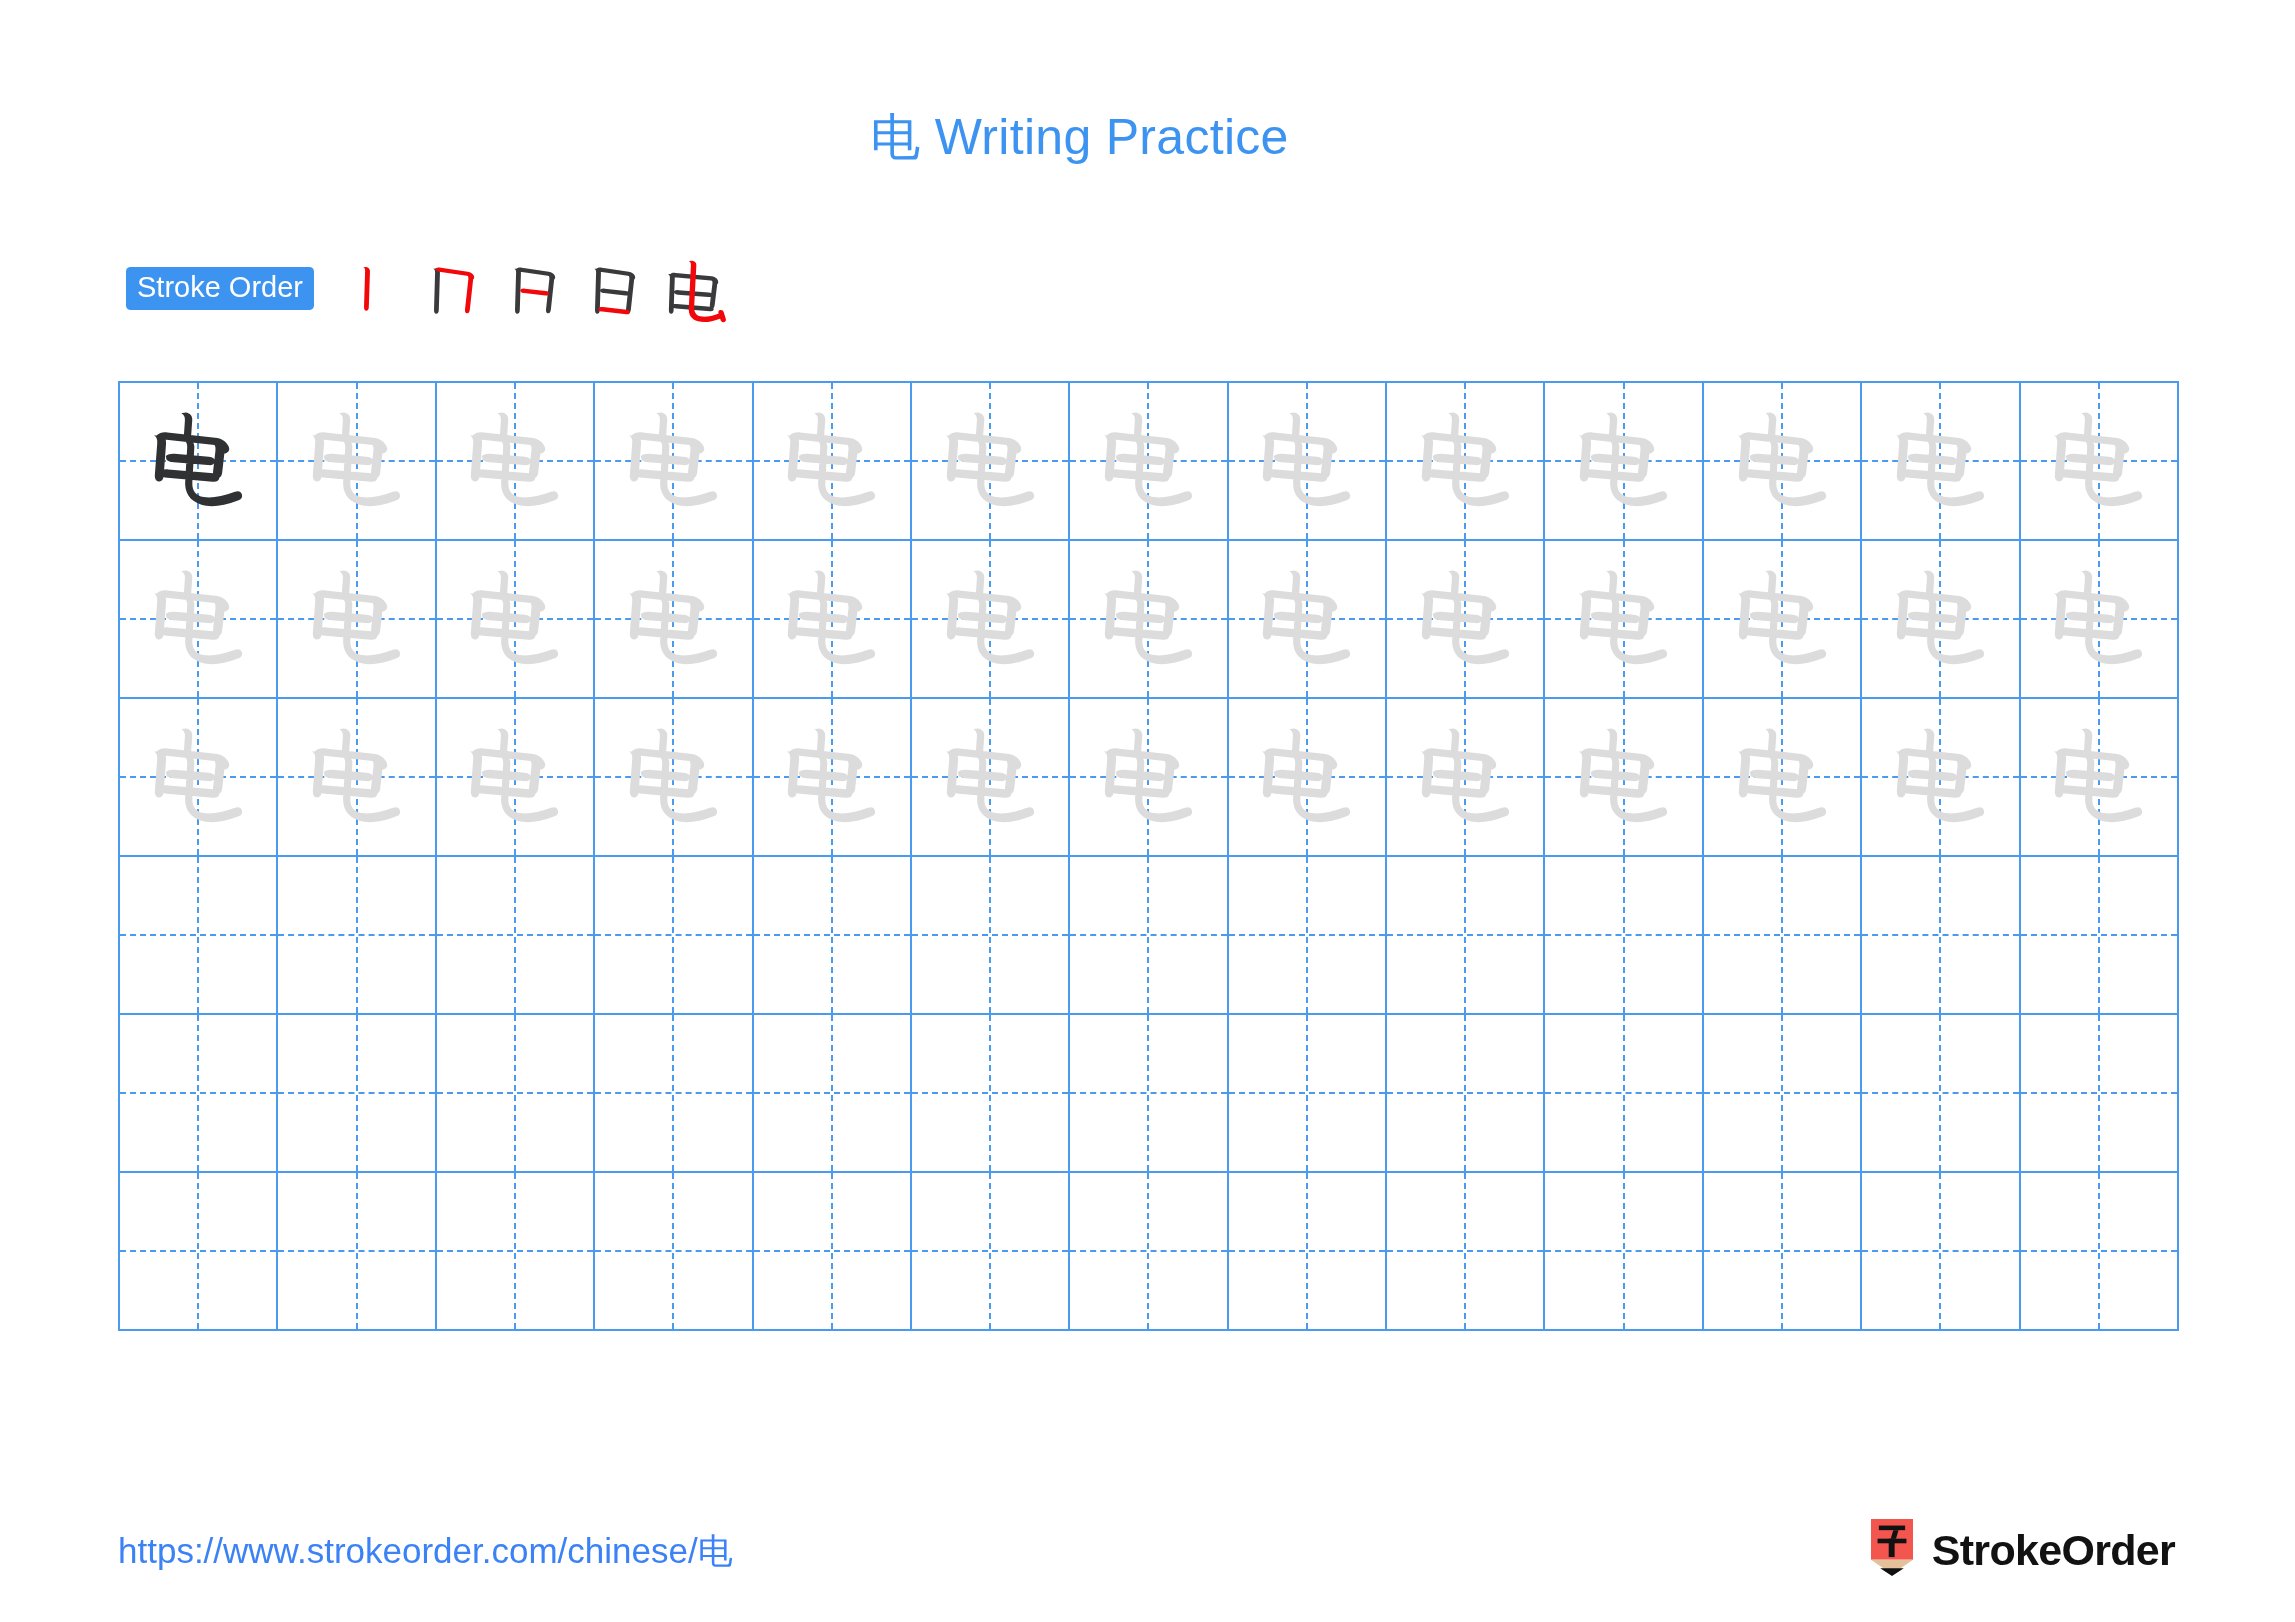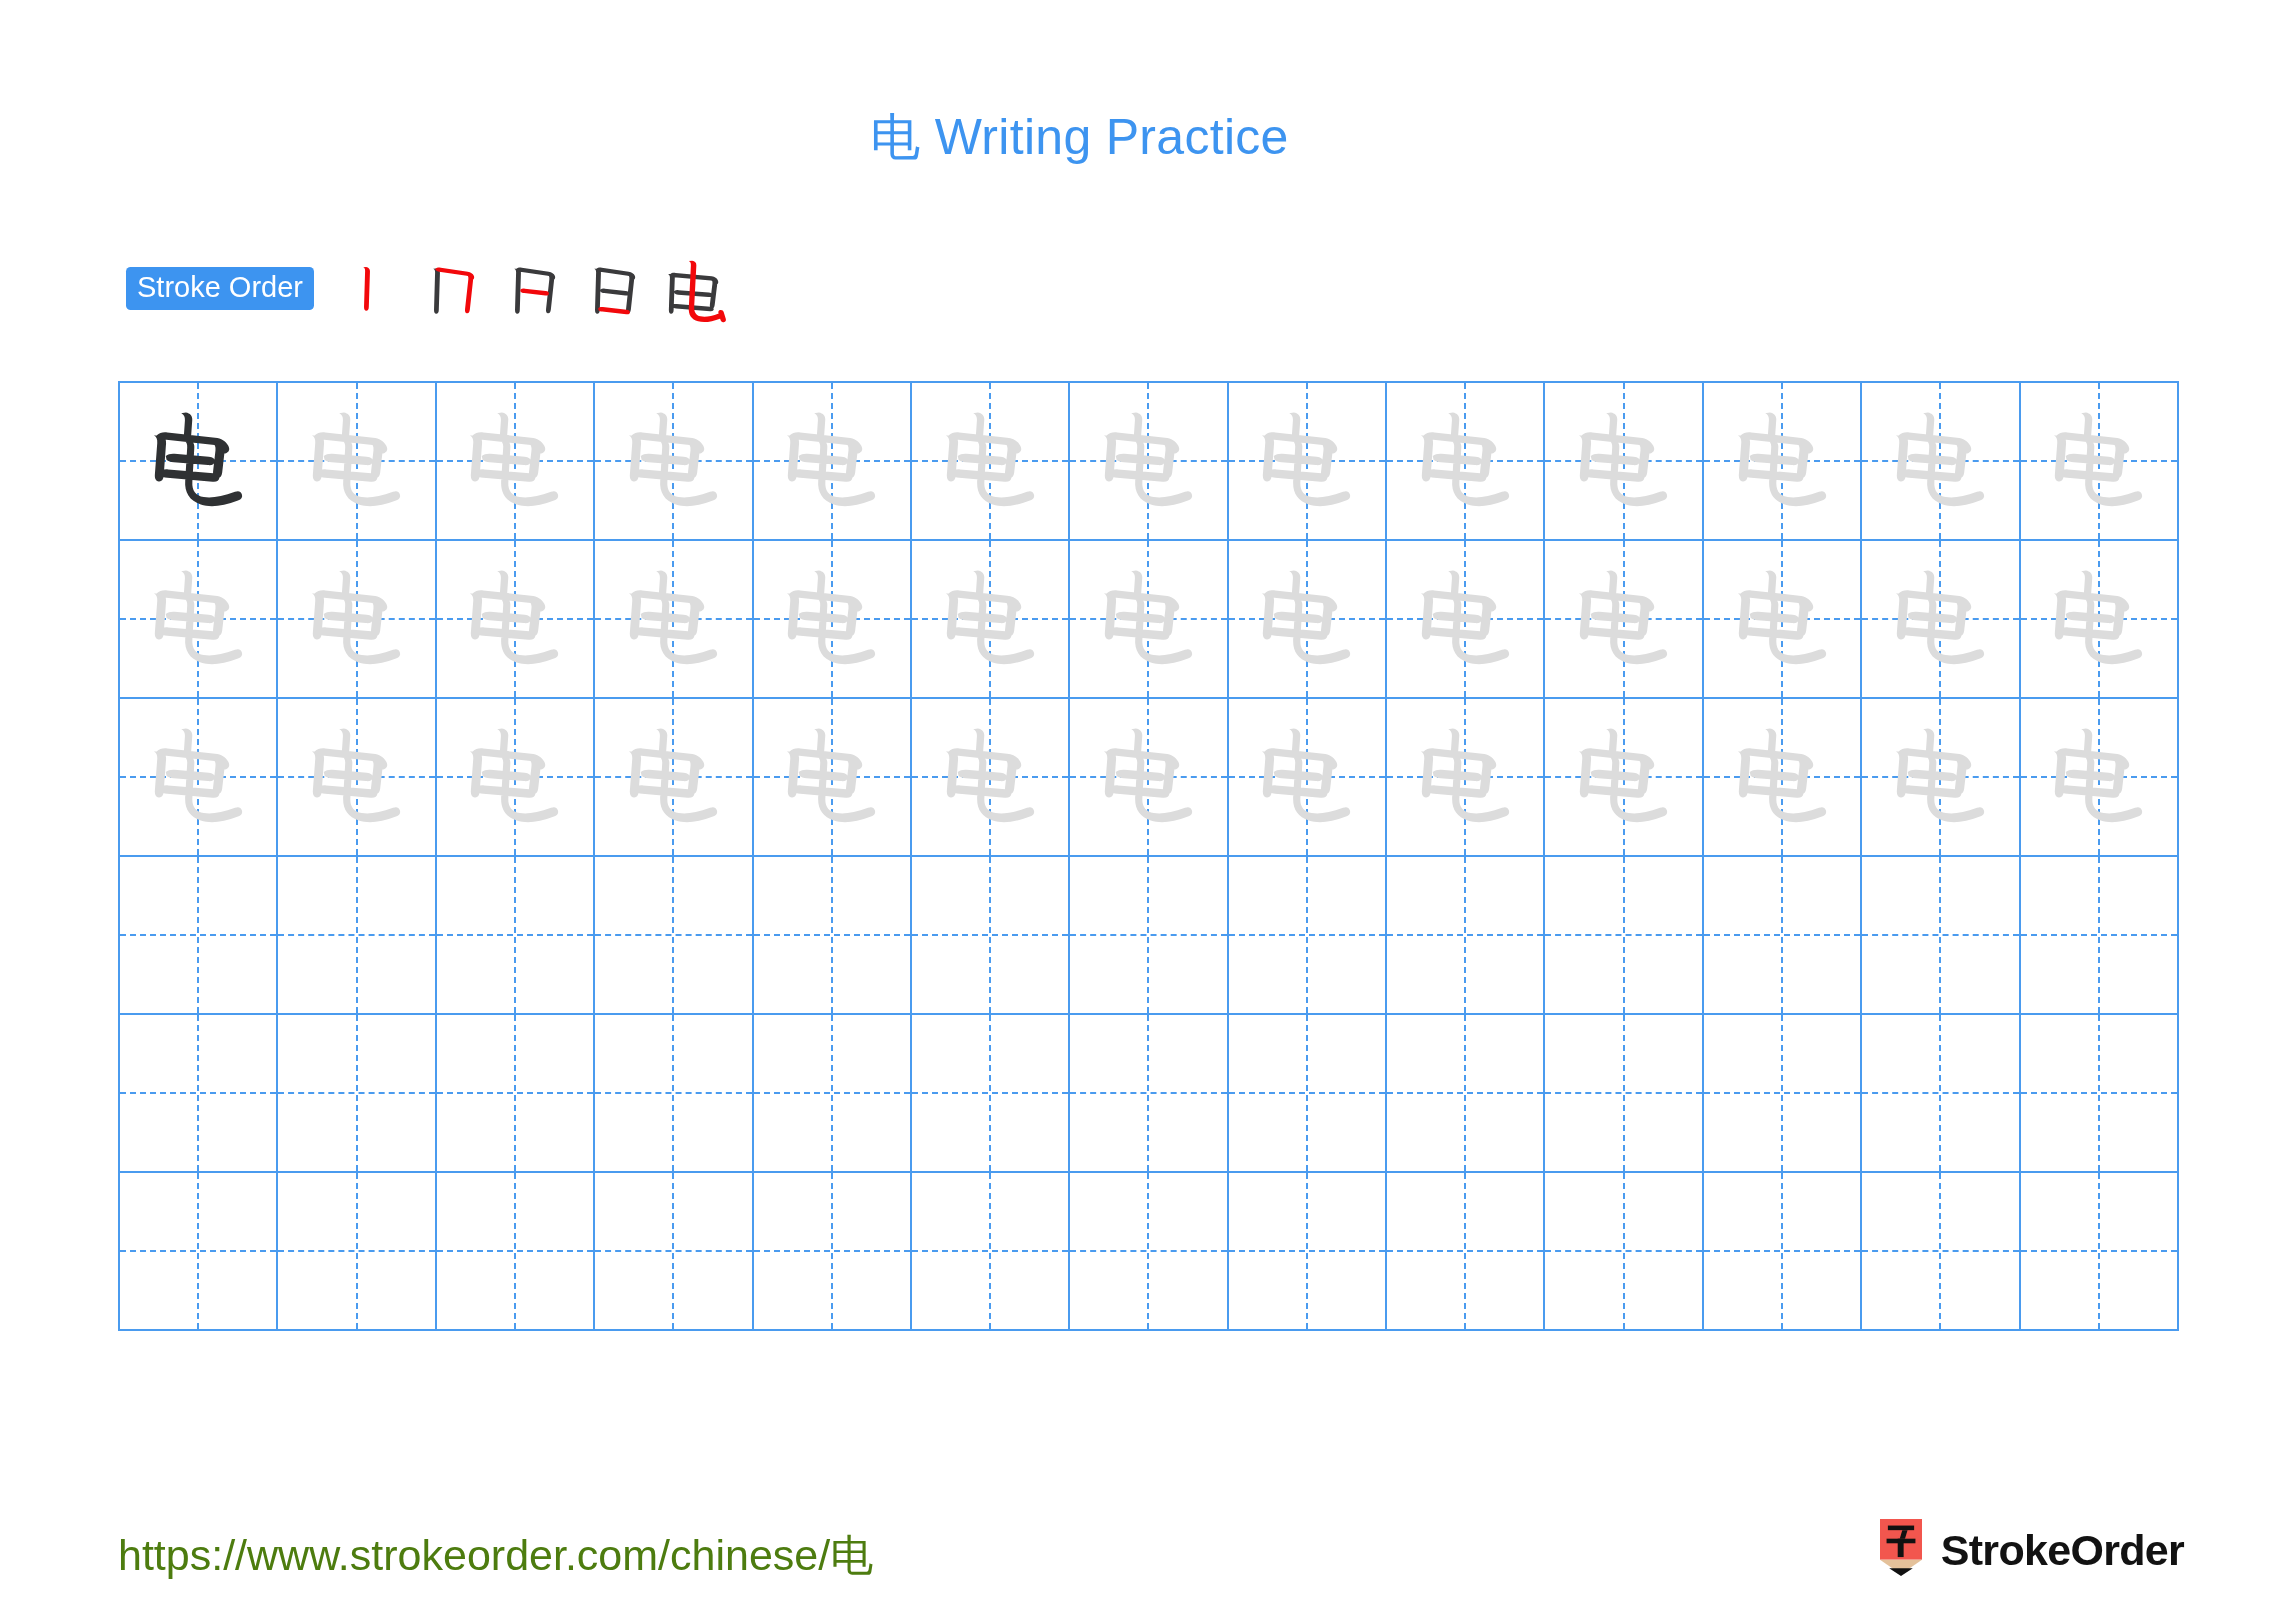--- a/index.html
+++ b/index.html
@@ -124,28 +124,28 @@
     height: 119px;
   }
   .cell-glyph.is-model svg path { fill: #2f3133; }
   .cell-glyph.is-trace  svg path { fill: #dcdcdc; }
 
   
   .footer-url {
     position: absolute;
     left: 118px;
     top: 1530px;
-    font-size: 43px;
-    color: #4d7c0f;
+    font-size: 35px;
+    color: #3b82f6;
     white-space: nowrap;
     line-height: 1.2;
   }
   .footer-brand {
     position: absolute;
-    right: 111px;
+    right: 120px;
     top: 1518px;
     display: flex;
     align-items: center;
     height: 65px;
     text-align: right;
   }
   .brand-mark {
     width: 50px;
     height: 63px;
     position: relative;

